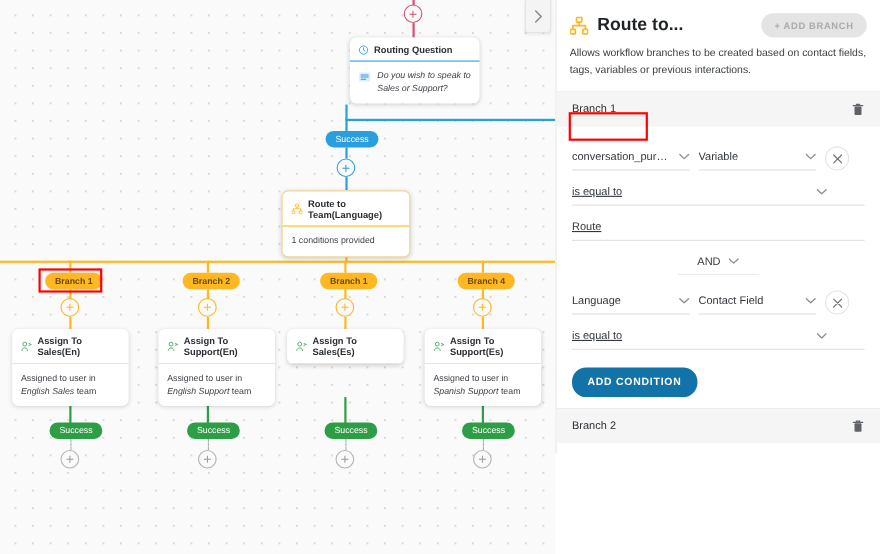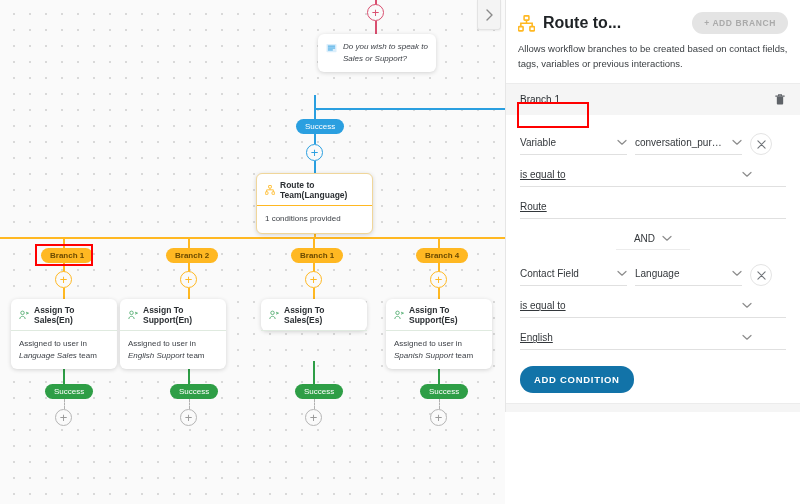--- a/index.html
+++ b/index.html
@@ -254,20 +254,29 @@
       </svg>
     </div>
 
     <div class="line v pink" style="left:375px; top:0px; height:10px;"></div>
     <div class="plus pink" style="left:367px; top:4px;">
         <span>+</span>
       </div>
     <div class="line v pink" style="left:375px; top:21px; height:13px;"></div>
 
     <div class="node" style="left:318px; top:34px; width:118px;">
+      <div class="head">
+        <span class="ico">
+          <svg width="9" height="9" viewBox="0 0 12 12">
+            <circle cx="6" cy="6" r="5" fill="none" stroke="#2a9fe0" stroke-width="1.1"></circle>
+            <path d="M6 3.2 V6 L8 7.2" fill="none" stroke="#2a9fe0" stroke-width="1.1" stroke-linecap="round"></path>
+          </svg>
+        </span>
+        <span>Routing Question</span>
+      </div>
       <div class="body">
         <span class="ico" style="padding-top:2px;">
           <svg width="11" height="11" viewBox="0 0 12 12">
             <rect x="0.5" y="1" width="11" height="9" rx="1" fill="#dbeefb"></rect>
             <path d="M2.5 3.4h7M2.5 5.5h7M2.5 7.6h4.5" stroke="#2a9fe0" stroke-width="1" stroke-linecap="round"></path>
           </svg>
         </span>
         <span class="it">Do you wish to speak to Sales or Support?</span>
       </div>
     </div>
@@ -314,38 +323,38 @@
         <span class="ico">
           <svg width="10" height="10" viewBox="0 0 12 12">
             <circle cx="4.2" cy="3.4" r="2.1" fill="none" stroke="#4aa86a" stroke-width="1"></circle>
             <path d="M1 10.8c0-2 1.5-3.2 3.2-3.2s3.2 1.2 3.2 3.2" fill="none" stroke="#4aa86a" stroke-width="1"></path>
             <path d="M8.4 2.6l3 1.2-3 1.2" fill="none" stroke="#4aa86a" stroke-width="1" stroke-linejoin="round"></path>
           </svg>
         </span>
         <span>Assign To Sales(En)</span>
       </div>
       <div class="body">
-        <span><span>Assigned to user in </span><span class="it">Language Sales</span><span> team</span></span>
+        <span><span>Assigned to user in </span><span class="it">English Sales</span><span> team</span></span>
       </div>
     </div>
     <div class="line v green" style="left:63px; top:361px; height:24px;"></div>
     <div class="pill green" style="left:45px; top:384px;">Success</div>
     <div class="line dash-grey" style="left:64px; top:399px; height:10px;"></div>
     <div class="plus grey" style="left:55px; top:409px;">
         <span>+</span>
       </div>
 
     <div class="line v" style="left:188px; top:237px; height:11px;"></div>
     <div class="pill orange" style="left:166px; top:248px;">Branch 2</div>
     <div class="line v" style="left:188px; top:263px; height:9px;"></div>
     <div class="plus orange" style="left:180px; top:271px;">
         <span>+</span>
       </div>
     <div class="line v" style="left:188px; top:288px; height:11px;"></div>
-    <div class="node assign" style="left:120px; top:299px; width:106px;">
+    <div class="node assign" style="left:144px; top:299px; width:106px;">
       <div class="head">
         <span class="ico">
           <svg width="10" height="10" viewBox="0 0 12 12">
             <circle cx="4.2" cy="3.4" r="2.1" fill="none" stroke="#4aa86a" stroke-width="1"></circle>
             <path d="M1 10.8c0-2 1.5-3.2 3.2-3.2s3.2 1.2 3.2 3.2" fill="none" stroke="#4aa86a" stroke-width="1"></path>
             <path d="M8.4 2.6l3 1.2-3 1.2" fill="none" stroke="#4aa86a" stroke-width="1" stroke-linejoin="round"></path>
           </svg>
         </span>
         <span>Assign To Support(En)</span>
       </div>
@@ -447,29 +456,29 @@
           <rect x="3.3" y="4.3" width="7.4" height="9" rx="1" fill="#5f6368"></rect>
         </svg>
       </span>
     </div>
 
     <div class="branch-body">
 
       
       <div class="row">
         <div class="field f-half">
+          <span class="val">conversation_pur…</span>
+          <span class="chev">
+            <svg width="10" height="7" viewBox="0 0 10 7">
+                <path d="M1 1.5 L5 5.2 L9 1.5" fill="none" stroke="#8d8d8d" stroke-width="1.2" stroke-linecap="round" stroke-linejoin="round"></path>
+              </svg>
+          </span>
+        </div>
+        <div class="field f-half">
           <span class="val">Variable</span>
-          <span class="chev">
-            <svg width="10" height="7" viewBox="0 0 10 7">
-                <path d="M1 1.5 L5 5.2 L9 1.5" fill="none" stroke="#8d8d8d" stroke-width="1.2" stroke-linecap="round" stroke-linejoin="round"></path>
-              </svg>
-          </span>
-        </div>
-        <div class="field f-half">
-          <span class="val">conversation_pur…</span>
           <span class="chev">
             <svg width="10" height="7" viewBox="0 0 10 7">
                 <path d="M1 1.5 L5 5.2 L9 1.5" fill="none" stroke="#8d8d8d" stroke-width="1.2" stroke-linecap="round" stroke-linejoin="round"></path>
               </svg>
           </span>
         </div>
         <div class="xbtn">
           <svg width="9" height="9" viewBox="0 0 10 10">
               <path d="M1 1 L9 9 M9 1 L1 9" stroke="#6f7378" stroke-width="1.2" stroke-linecap="round"></path>
             </svg>
@@ -500,29 +509,29 @@
             <svg width="10" height="7" viewBox="0 0 10 7">
                 <path d="M1 1.5 L5 5.2 L9 1.5" fill="none" stroke="#8d8d8d" stroke-width="1.2" stroke-linecap="round" stroke-linejoin="round"></path>
               </svg>
           </span>
         </div>
       </div>
 
       
       <div class="row">
         <div class="field f-half">
+          <span class="val">Language</span>
+          <span class="chev">
+            <svg width="10" height="7" viewBox="0 0 10 7">
+                <path d="M1 1.5 L5 5.2 L9 1.5" fill="none" stroke="#8d8d8d" stroke-width="1.2" stroke-linecap="round" stroke-linejoin="round"></path>
+              </svg>
+          </span>
+        </div>
+        <div class="field f-half">
           <span class="val">Contact Field</span>
-          <span class="chev">
-            <svg width="10" height="7" viewBox="0 0 10 7">
-                <path d="M1 1.5 L5 5.2 L9 1.5" fill="none" stroke="#8d8d8d" stroke-width="1.2" stroke-linecap="round" stroke-linejoin="round"></path>
-              </svg>
-          </span>
-        </div>
-        <div class="field f-half">
-          <span class="val">Language</span>
           <span class="chev">
             <svg width="10" height="7" viewBox="0 0 10 7">
                 <path d="M1 1.5 L5 5.2 L9 1.5" fill="none" stroke="#8d8d8d" stroke-width="1.2" stroke-linecap="round" stroke-linejoin="round"></path>
               </svg>
           </span>
         </div>
         <div class="xbtn">
           <svg width="9" height="9" viewBox="0 0 10 10">
               <path d="M1 1 L9 9 M9 1 L1 9" stroke="#6f7378" stroke-width="1.2" stroke-linecap="round"></path>
             </svg>
@@ -533,30 +542,20 @@
         <div class="field f-full">
           <span class="val">is equal to</span>
           <span class="chev" style="margin-right:34px;">
             <svg width="10" height="7" viewBox="0 0 10 7">
                 <path d="M1 1.5 L5 5.2 L9 1.5" fill="none" stroke="#8d8d8d" stroke-width="1.2" stroke-linecap="round" stroke-linejoin="round"></path>
               </svg>
           </span>
         </div>
       </div>
 
-      <div class="row">
-        <div class="field f-full">
-          <span class="val">English</span>
-          <span class="chev" style="margin-right:34px;">
-            <svg width="10" height="7" viewBox="0 0 10 7">
-                <path d="M1 1.5 L5 5.2 L9 1.5" fill="none" stroke="#8d8d8d" stroke-width="1.2" stroke-linecap="round" stroke-linejoin="round"></path>
-              </svg>
-          </span>
-        </div>
-      </div>
 
       <button class="add-cond">ADD CONDITION</button>
     </div>
 
     <div class="sep"></div>
 
     
     <div class="branch-head">
       <span class="bn">Branch 2</span>
       <span class="trash">

